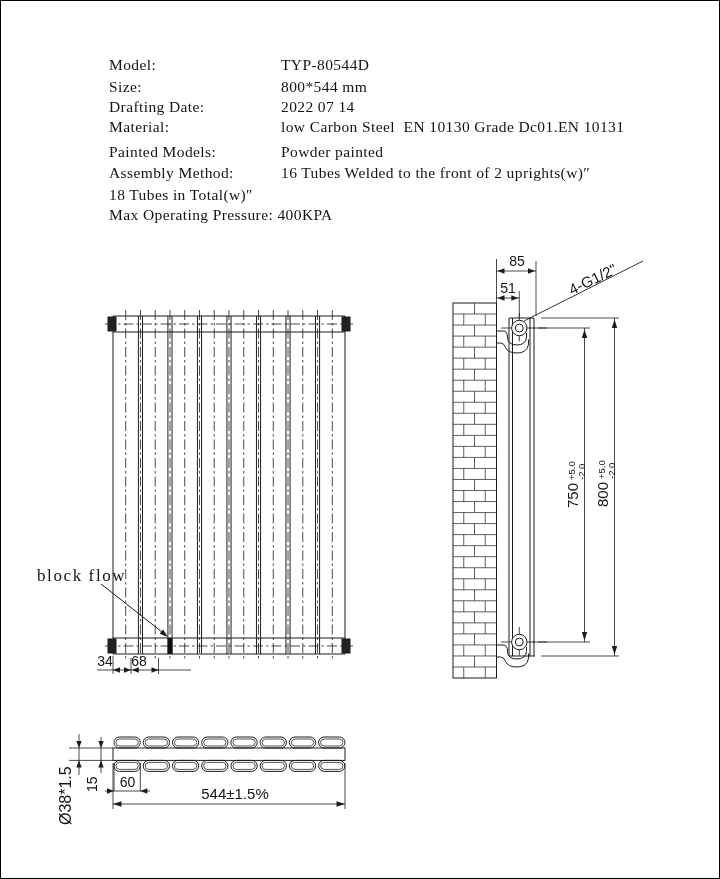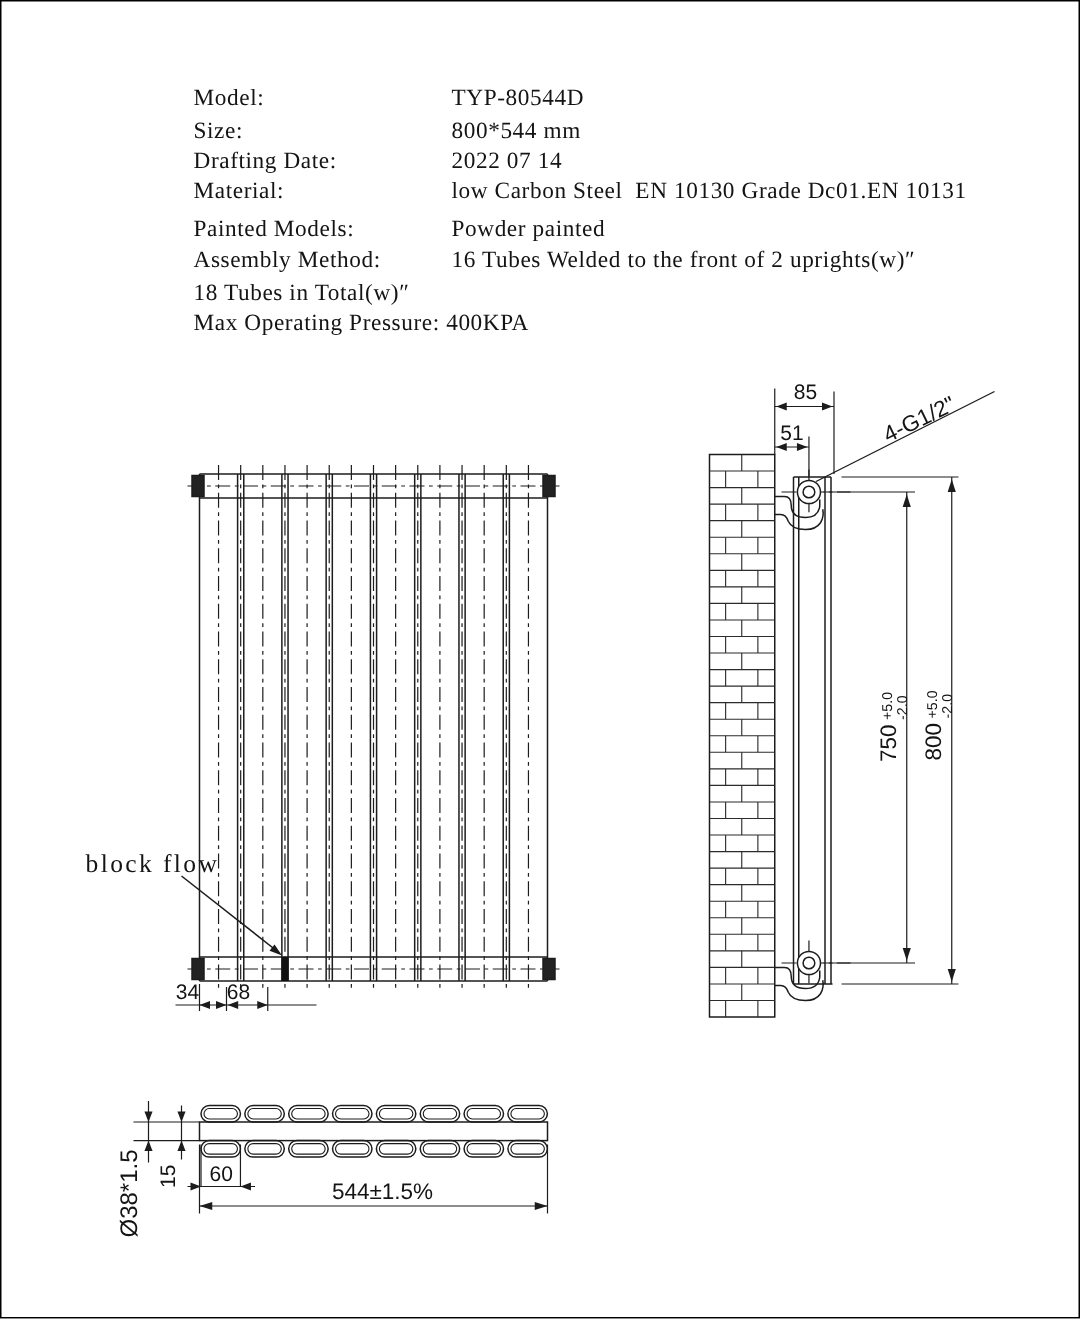--- a/index.html
+++ b/index.html
@@ -1,20 +1,19 @@
 <!DOCTYPE html>
 <html><head>
 <meta charset="utf-8">
 <style>
   html,body{margin:0;padding:0;background:#888;}
   .canvas{
     position:relative;width:720px;height:879px;background:#ffffff;
     border:1.5px solid #000;box-sizing:border-box;overflow:hidden;
     font-family:"Liberation Serif","DejaVu Serif",serif;
-    padding-left:20px;
   }
   svg{display:block}
   .ser{font-family:"Liberation Serif","DejaVu Serif",serif;font-size:15.5px;fill:#141414;letter-spacing:.4px;}
   .blk{font-size:17px;letter-spacing:1.6px;}
   .dim{font-family:"Liberation Sans","DejaVu Sans",sans-serif;font-size:14px;fill:#141414;}
   .dim15{font-family:"Liberation Sans","DejaVu Sans",sans-serif;font-size:15px;fill:#141414;}
   .dim16{font-family:"Liberation Sans","DejaVu Sans",sans-serif;font-size:16px;fill:#141414;}
   .tol{font-family:"Liberation Sans","DejaVu Sans",sans-serif;font-size:9.5px;fill:#141414;}
   .mid{text-anchor:middle;}
 </style>

